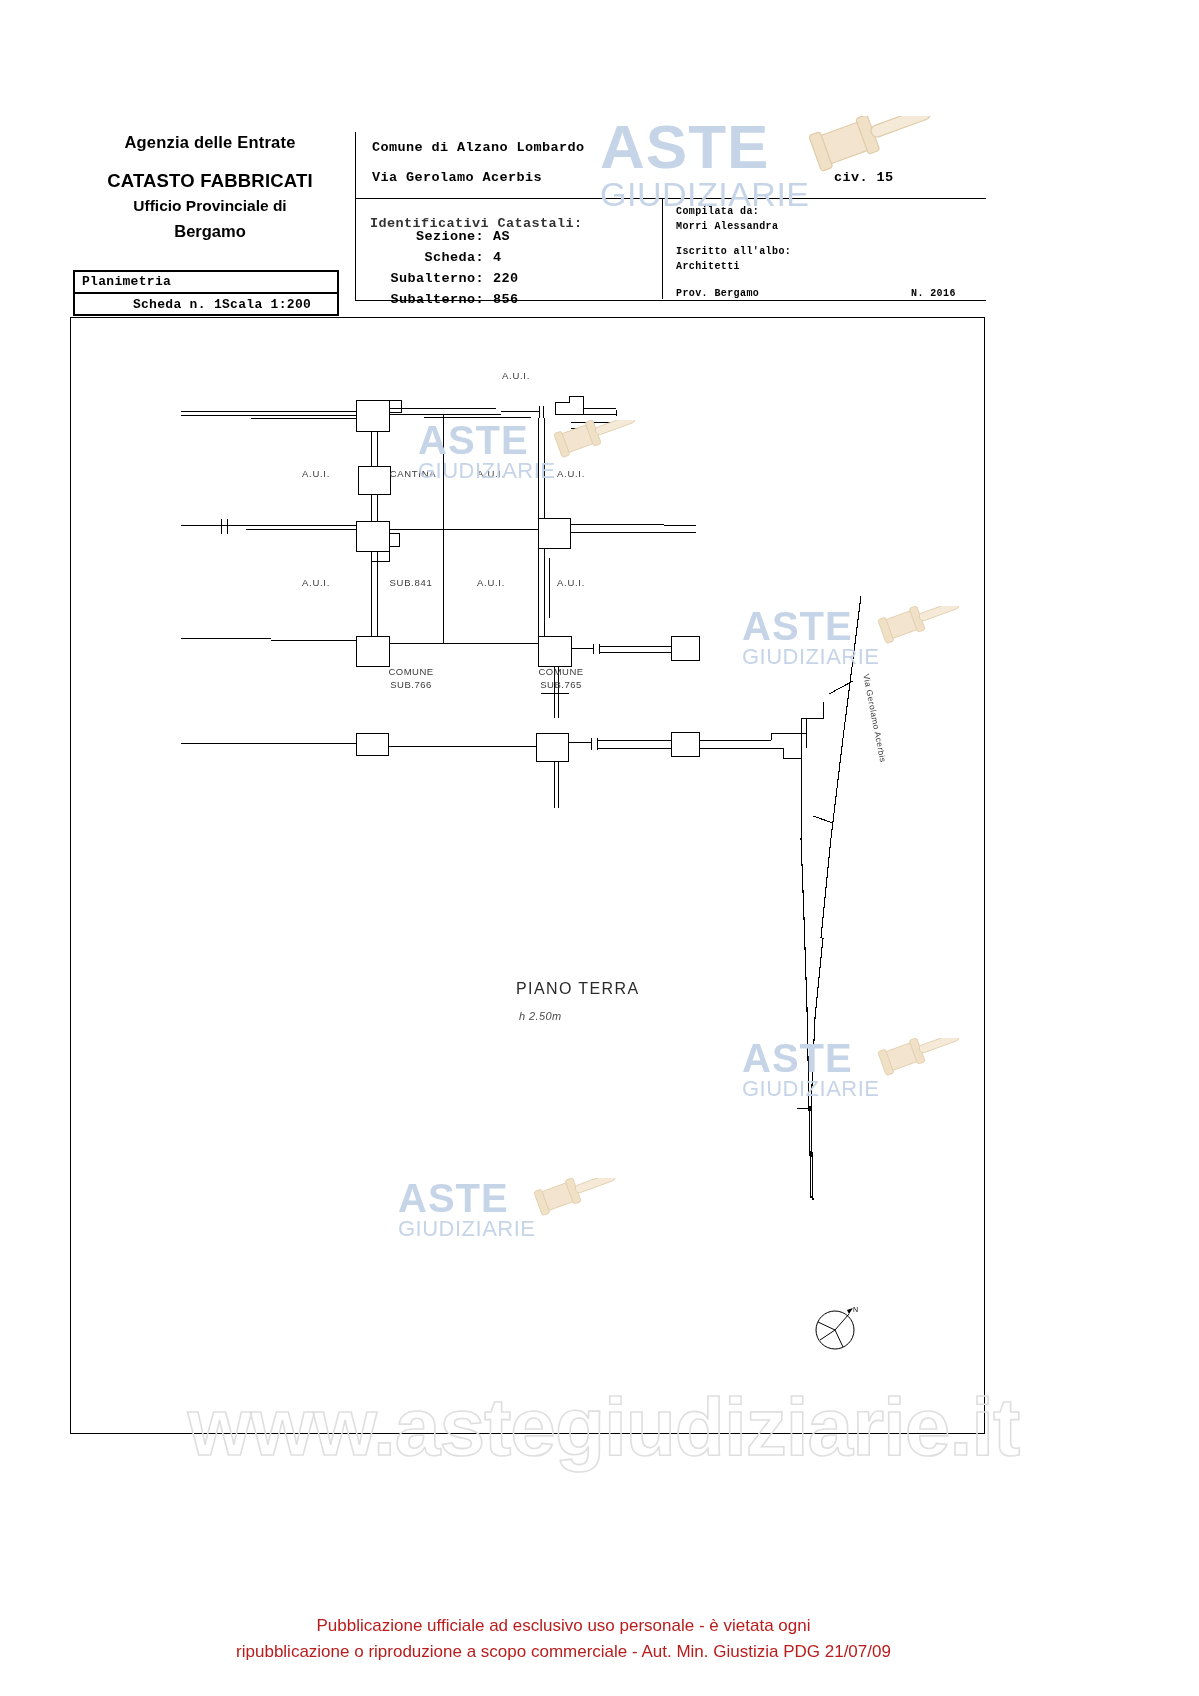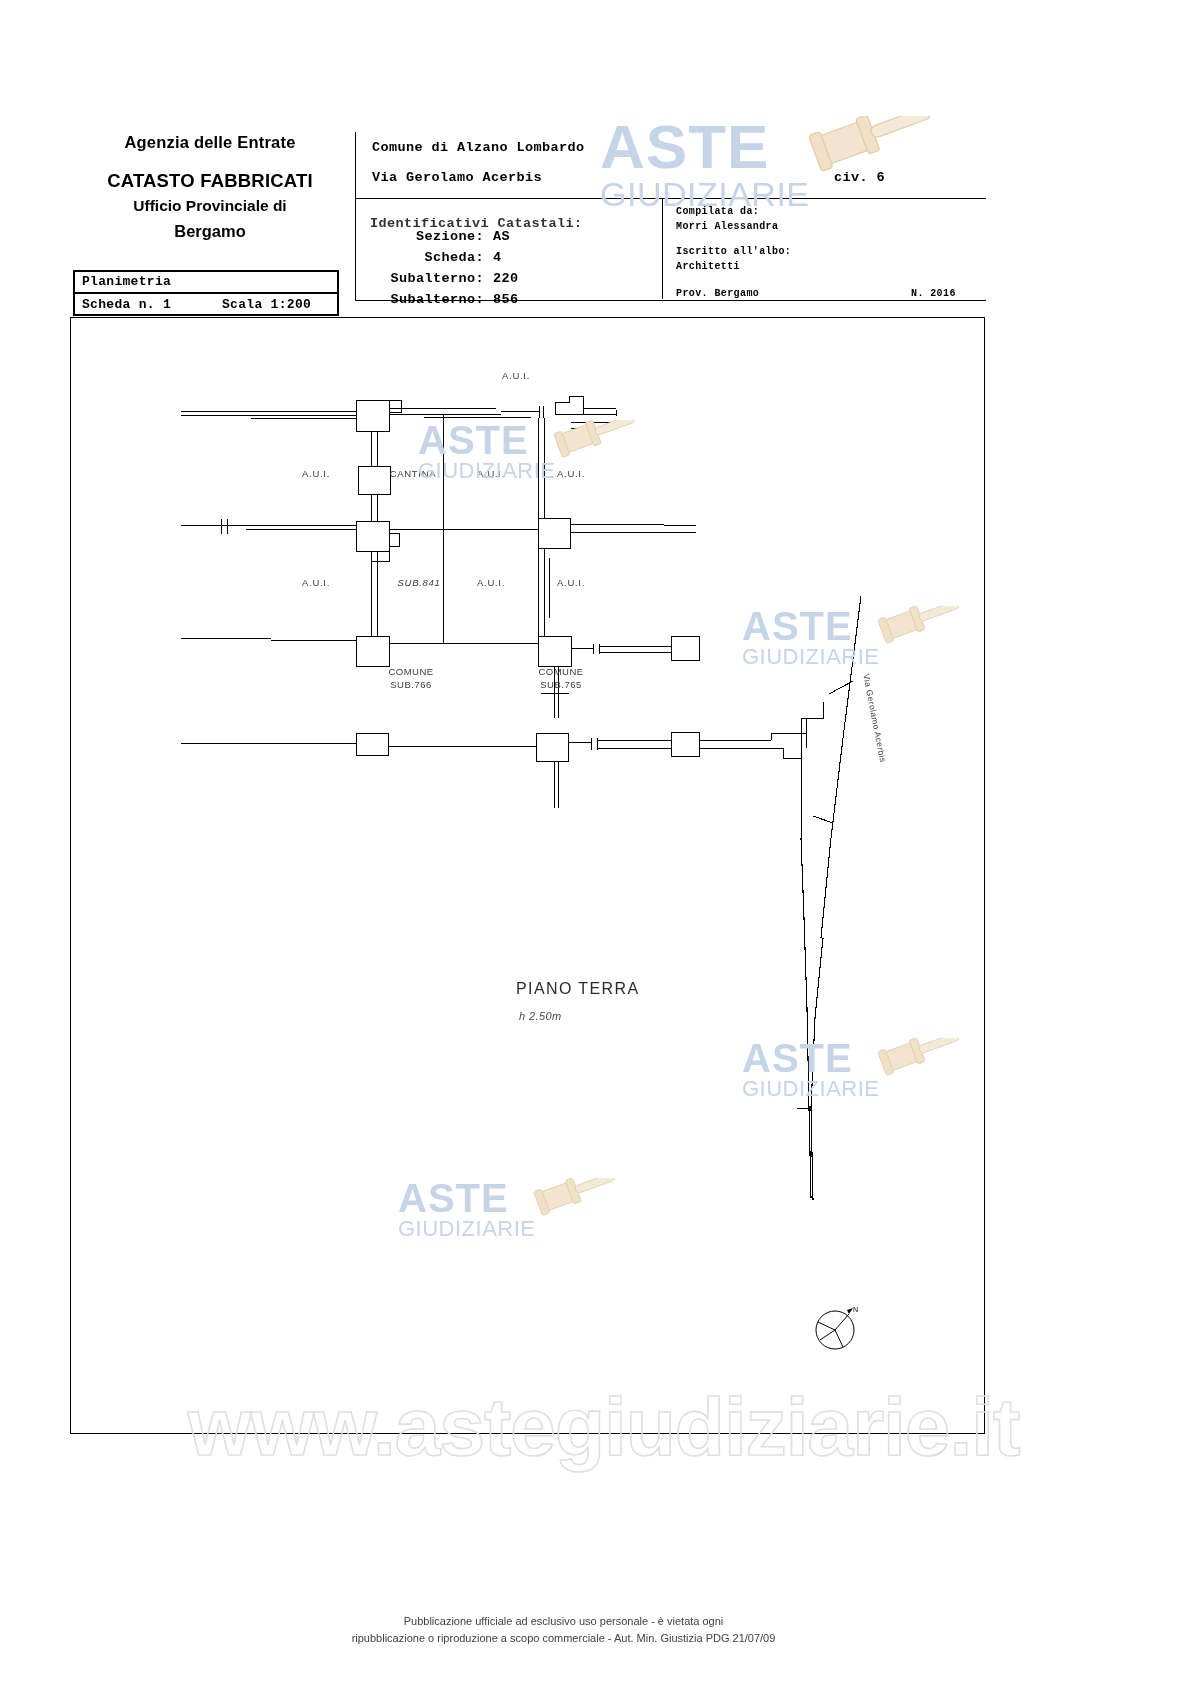--- a/index.html
+++ b/index.html
@@ -72,20 +72,21 @@
     padding: 2px 0 3px 7px;
     border-bottom: 2px solid #000;
     letter-spacing: .3px;
   }
   #planimetria-box .pb-row2 {
     font-size: 13px;
     font-weight: bold;
     padding: 3px 0 2px 7px;
     display: flex;
     letter-spacing: .3px;
+    text-align: right;
   }
   #planimetria-box .pb-row2 .scheda { width: 140px; }
 
   
   #data-table {
     position: absolute;
     left: 285px;
     top: 0px;
     width: 630px;
     height: 168px;
@@ -324,22 +325,22 @@
   }
 
   
   #footer {
     position: absolute;
     left: 0;
     top: 1613px;
     width: 1127px;
     text-align: center;
     font-family: "Liberation Sans", sans-serif;
-    font-size: 11px;
-    color: #404040;
+    font-size: 17px;
+    color: #b91c1c;
     line-height: 1.55;
   }
 </style>
 </head>
 <body>
 
 <div id="header-area">
 
   <div id="agency-block">
     <div class="ag-l1">Agenzia delle Entrate</div>
@@ -353,21 +354,21 @@
     <div class="pb-row2">
       <span class="scheda">Scheda n. 1</span>
       <span class="scala">Scala 1:200</span>
     </div>
   </div>
 
   <div id="data-table">
     <div id="dt-top">
       <div class="dt-comune">Comune di Alzano Lombardo</div>
       <div class="dt-via">Via Gerolamo Acerbis</div>
-      <div class="dt-civ">civ. 6</div>
+      <div class="dt-civ">civ. 15</div>
     </div>
 
     <div id="dt-bottom">
       <div class="dt-ident-title">Identificativi Catastali:</div>
 
       <div class="ident-row" id="ident-sezione">
         <span class="lbl">Sezione:</span><span class="val">AS</span>
       </div>
       <div class="ident-row" id="ident-foglio">
         <span class="lbl">Scheda:</span><span class="val">4</span>
@@ -501,21 +502,21 @@
     </g>
   </svg>
 
   <div class="room-label" style="left:445px; top:52px;">A.U.I.</div>
   <div class="room-label" style="left:245px; top:150px;">A.U.I.</div>
   <div class="room-label" style="left:342px; top:150px;">CANTINA</div>
   <div class="room-label" style="left:420px; top:150px;">A.U.I.</div>
   <div class="room-label" style="left:500px; top:150px;">A.U.I.</div>
 
   <div class="room-label" style="left:245px; top:259px;">A.U.I.</div>
-  <div class="room-label" style="left:348px; top:259px;font-style:italic;">SUB.841</div>
+  <div class="room-label" style="left:340px; top:259px;">SUB.841</div>
   <div class="room-label" style="left:420px; top:259px;">A.U.I.</div>
   <div class="room-label" style="left:500px; top:259px;">A.U.I.</div>
 
   <div class="sub-label" style="left:340px; top:348px;">
     <span>COMUNE</span><br>
     <span>SUB.766</span>
   </div>
   <div class="sub-label" style="left:490px; top:348px;">
     <span>COMUNE</span><br>
     <span>SUB.765</span>

